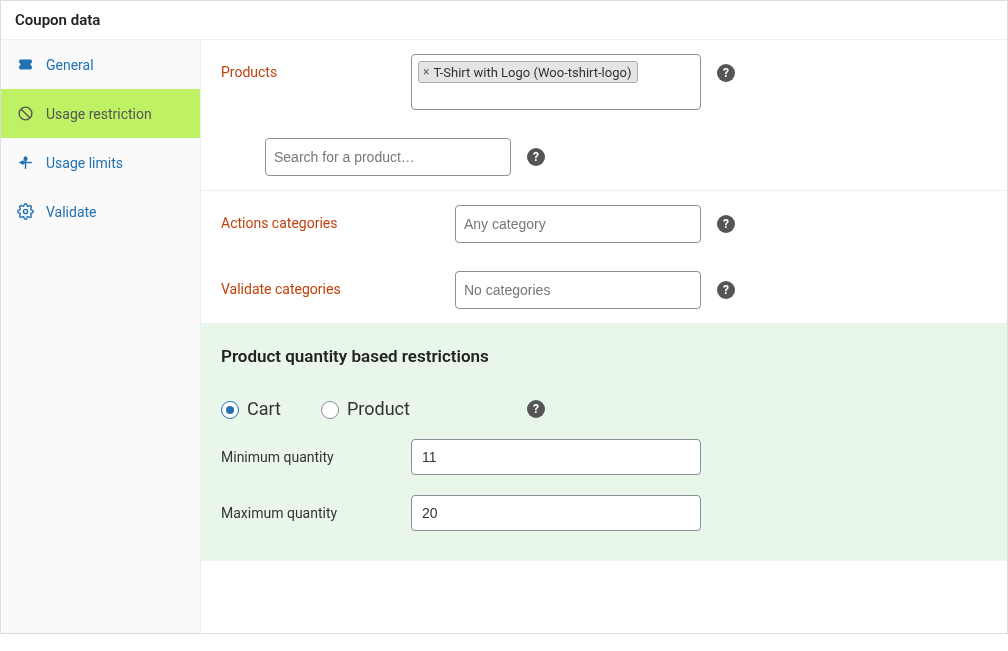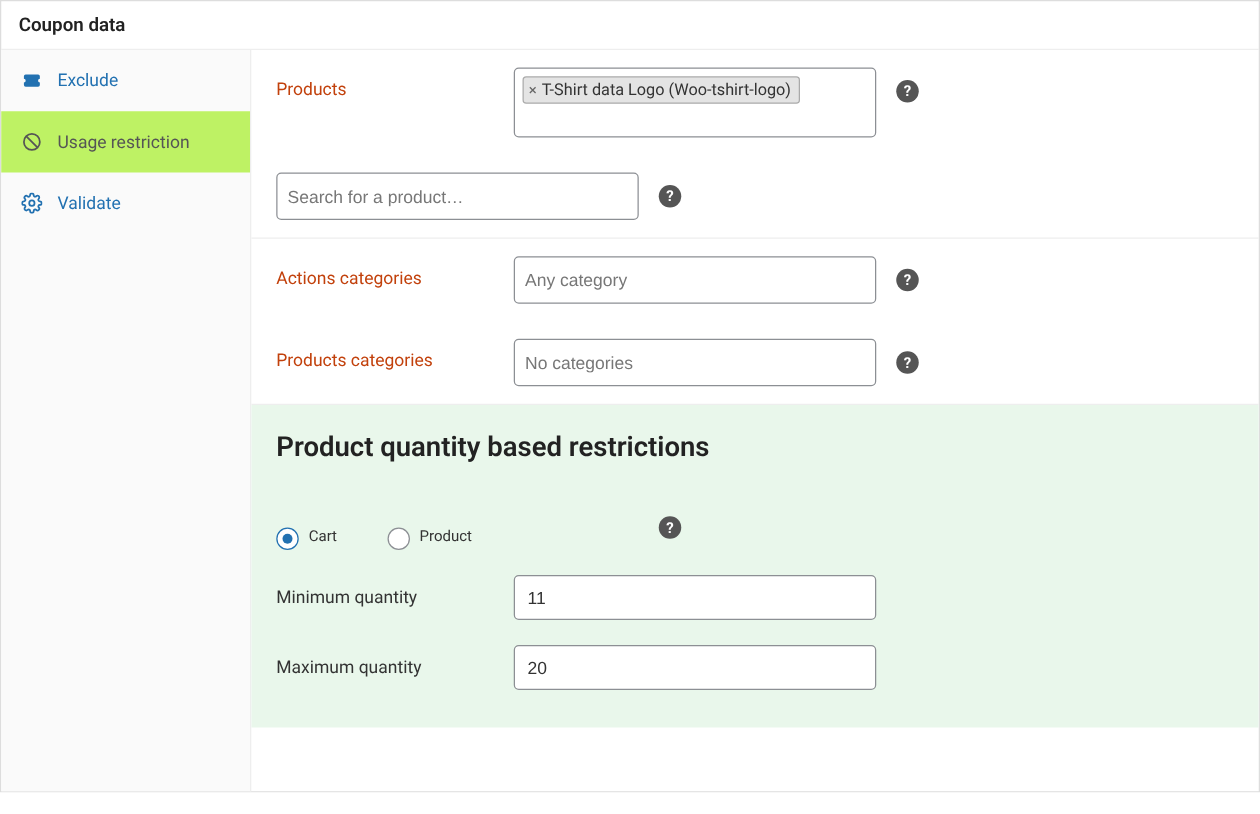--- a/index.html
+++ b/index.html
@@ -98,21 +98,21 @@
   .tagbox {
     border: 1px solid #8c8f94;
     border-radius: 4px;
     min-height: 56px;
     padding: 6px;
     background: #fff;
     display: flex;
     flex-wrap: wrap;
     gap: 4px;
   }
-  .tagbox.single-line { min-height: 38px; align-items: flex-start; }
+  .tagbox.single-line { min-height: 38px; align-items: flex-start; margin-left: 44px; }
   .tag {
     display: inline-flex;
     align-items: center;
     background: #e4e4e4;
     border: 1px solid #aaa;
     border-radius: 3px;
     font-size: 13px;
     color: #333;
     padding: 2px 6px 2px 4px;
     gap: 4px;
@@ -132,21 +132,21 @@
     background: transparent;
     color: #555;
     padding: 4px 2px;
   }
   .tagbox input.plain::placeholder { color: #777; }
   .section-highlight {
     background: #e9f7eb;
     padding: 22px 20px 20px 20px;
   }
   .section-highlight h3 {
-    font-size: 22px;
+    font-size: 17px;
     font-weight: 600;
     color: #222;
     margin-bottom: 22px;
   }
   .inner-row {
     display: flex;
     align-items: center;
     padding: 10px 0;
   }
   .inner-row .label {
@@ -155,26 +155,25 @@
     font-size: 14px;
   }
   .inner-row .control { width: 290px; }
   .radio-group {
     display: flex;
     gap: 40px;
     align-items: center;
   }
   .radio-opt {
     display: inline-flex;
-    align-items: flex-start;
+    align-items: flex-end;
     gap: 8px;
-    font-size: 12px;
+    font-size: 18px;
     color: #333;
     cursor: pointer;
-    margin-top: 19px;
   }
   .radio {
     width: 18px; height: 18px;
     border: 1.5px solid #8c8f94;
     border-radius: 50%;
     display: inline-flex;
     align-items: center;
     justify-content: center;
     background: #fff;
   }
@@ -205,51 +204,62 @@
 
   <div class="panel-body">
 
     <div class="sidebar">
       <div class="sidebar-item">
         <span class="icon">
           <svg viewBox="0 0 24 24" width="17" height="17" fill="currentColor">
               <path d="M21 10V7a2 2 0 0 0-2-2H5a2 2 0 0 0-2 2v3a2 2 0 0 1 0 4v3a2 2 0 0 0 2 2h14a2 2 0 0 0 2-2v-3a2 2 0 0 1 0-4z"></path>
             </svg>
         </span>
-        <span>Exclude</span>
+        <span>General</span>
       </div>
       <div class="sidebar-item active">
         <span class="icon">
           <svg viewBox="0 0 24 24" width="17" height="17" fill="none" stroke="currentColor" stroke-width="2">
               <circle cx="12" cy="12" r="9"></circle>
               <line x1="5.5" y1="5.5" x2="18.5" y2="18.5"></line>
             </svg>
         </span>
         <span>Usage restriction</span>
       </div>
       <div class="sidebar-item">
         <span class="icon">
           <svg viewBox="0 0 24 24" width="17" height="17" fill="none" stroke="currentColor" stroke-width="2">
+              <line x1="3" y1="12" x2="21" y2="12"></line>
+              <line x1="12" y1="3" x2="12" y2="21"></line>
+              <circle cx="8" cy="12" r="2" fill="currentColor"></circle>
+              <circle cx="12" cy="7" r="2" fill="currentColor"></circle>
+            </svg>
+        </span>
+        <span>Usage limits</span>
+      </div>
+      <div class="sidebar-item">
+        <span class="icon">
+          <svg viewBox="0 0 24 24" width="17" height="17" fill="none" stroke="currentColor" stroke-width="2">
               <circle cx="12" cy="12" r="3"></circle>
               <path d="M19.4 15a1.7 1.7 0 0 0 .34 1.87l.06.06a2 2 0 1 1-2.83 2.83l-.06-.06a1.7 1.7 0 0 0-1.87-.34 1.7 1.7 0 0 0-1 1.56V21a2 2 0 1 1-4 0v-.09a1.7 1.7 0 0 0-1-1.56 1.7 1.7 0 0 0-1.87.34l-.06.06a2 2 0 1 1-2.83-2.83l.06-.06A1.7 1.7 0 0 0 4.6 15a1.7 1.7 0 0 0-1.56-1H3a2 2 0 1 1 0-4h.09A1.7 1.7 0 0 0 4.6 9a1.7 1.7 0 0 0-.34-1.87l-.06-.06A2 2 0 1 1 7.03 4.24l.06.06A1.7 1.7 0 0 0 9 4.6a1.7 1.7 0 0 0 1-1.56V3a2 2 0 1 1 4 0v.09c0 .66.39 1.26 1 1.51a1.7 1.7 0 0 0 1.87-.34l.06-.06a2 2 0 1 1 2.83 2.83l-.06.06A1.7 1.7 0 0 0 19.4 9c.25.61.85 1 1.51 1H21a2 2 0 1 1 0 4h-.09a1.7 1.7 0 0 0-1.51 1z"></path>
             </svg>
         </span>
         <span>Validate</span>
       </div>
     </div>
 
     <div class="content">
       <div class="block">
         <div class="form-row">
           <div class="label">Products</div>
           <div class="control">
             <div class="tagbox">
               <span class="tag">
                 <span class="remove">×</span>
-                <span>T-Shirt data Logo (Woo-tshirt-logo)</span>
+                <span>T-Shirt with Logo (Woo-tshirt-logo)</span>
               </span>
             </div>
           </div>
           <div class="help"><span class="help-icon">?</span></div>
         </div>
 
         <div class="form-row">
           <div class="control">
             <div class="tagbox single-line">
               <input class="plain" placeholder="Search for a product…" style="">
@@ -264,21 +274,21 @@
           <div class="label">Actions categories</div>
           <div class="control">
             <div class="tagbox single-line">
               <input class="plain" placeholder="Any category" style="">
             </div>
           </div>
           <div class="help"><span class="help-icon">?</span></div>
         </div>
 
         <div class="form-row">
-          <div class="label">Products categories</div>
+          <div class="label">Validate categories</div>
           <div class="control">
             <div class="tagbox single-line">
               <input class="plain" placeholder="No categories" style="">
             </div>
           </div>
           <div class="help"><span class="help-icon">?</span></div>
         </div>
       </div>
 
       <div class="section-highlight">

